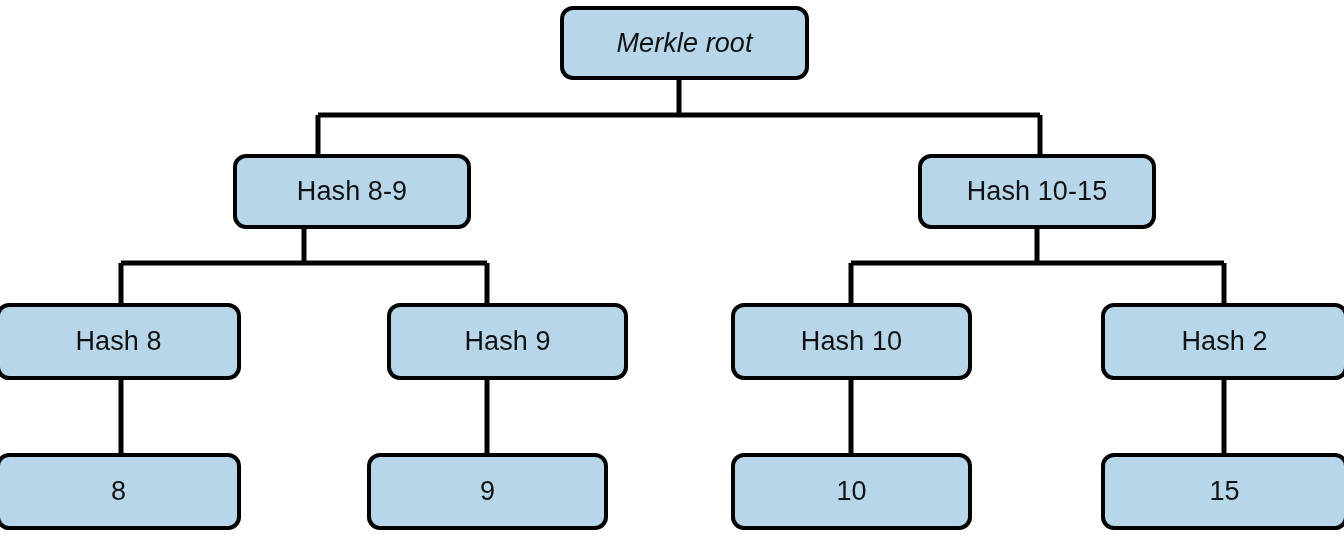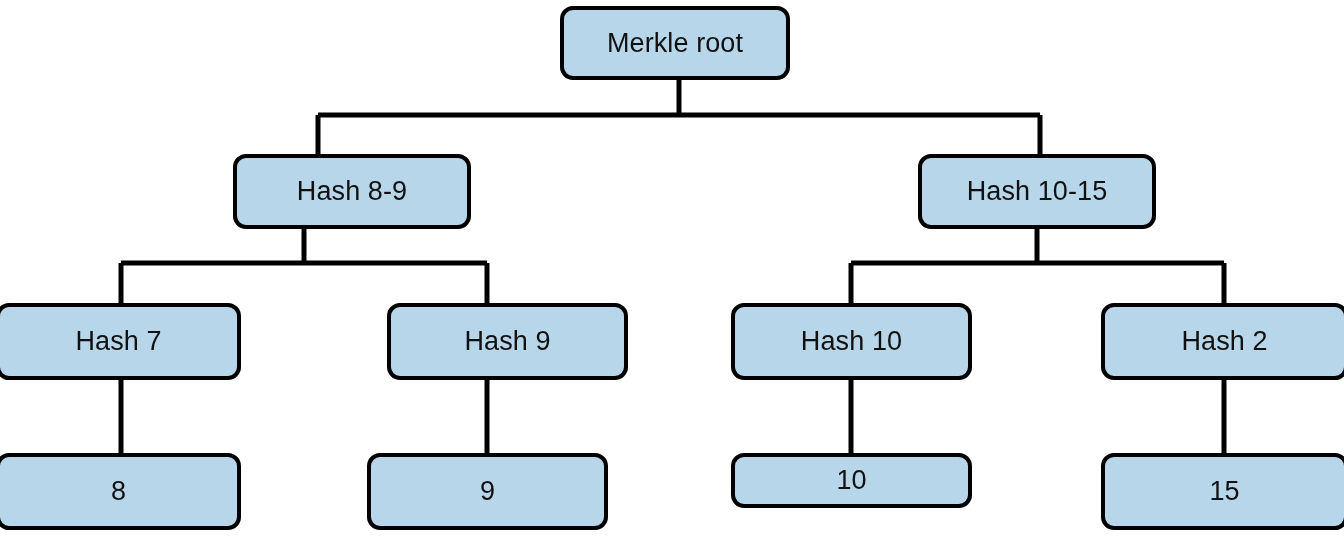--- a/index.html
+++ b/index.html
@@ -73,34 +73,34 @@
       <path d="M 851 263 L 851 303"></path>
       <path d="M 1224 263 L 1224 303"></path>
 
       <path d="M 121 380 L 121 453"></path>
       <path d="M 487 380 L 487 453"></path>
       <path d="M 851 380 L 851 453"></path>
       <path d="M 1224 380 L 1224 453"></path>
     </g>
   </svg>
 
-  <div class="node-box" style="left:560px; top:6px; width:230px; height:74px;">
+  <div class="node-box" style="left:560px; top:6px; width:249px; height:74px;font-style:italic;">
     <span class="node-label">Merkle root</span>
   </div>
 
   <div class="node-box" style="left:185px; top:154px; width:238px; height:75px;margin-left:48px;">
     <span class="node-label">Hash 8-9</span>
   </div>
 
   <div class="node-box" style="left:918px; top:154px; width:238px; height:75px;text-align:right;">
     <span class="node-label">Hash 10-15</span>
   </div>
 
   <div class="node-box" style="left:-4px; top:303px; width:245px; height:77px;">
-    <span class="node-label">Hash 7</span>
+    <span class="node-label">Hash 8</span>
   </div>
 
   <div class="node-box" style="left:387px; top:303px; width:241px; height:77px;">
     <span class="node-label">Hash 9</span>
   </div>
 
   <div class="node-box" style="left:731px; top:303px; width:241px; height:77px;">
     <span class="node-label">Hash 10</span>
   </div>
 
@@ -109,21 +109,21 @@
   </div>
 
   <div class="node-box" style="left:-4px; top:453px; width:245px; height:77px;">
     <span class="node-label leaf-label">8</span>
   </div>
 
   <div class="node-box" style="left:367px; top:453px; width:241px; height:77px;">
     <span class="node-label leaf-label">9</span>
   </div>
 
-  <div class="node-box" style="left:731px; top:453px; width:241px; height:55px;">
+  <div class="node-box" style="left:731px; top:453px; width:241px; height:77px;">
     <span class="node-label leaf-label">10</span>
   </div>
 
   <div class="node-box" style="left:1101px; top:453px; width:247px; height:77px;">
     <span class="node-label leaf-label">15</span>
   </div>
 
 </div>
 
 </body></html>

